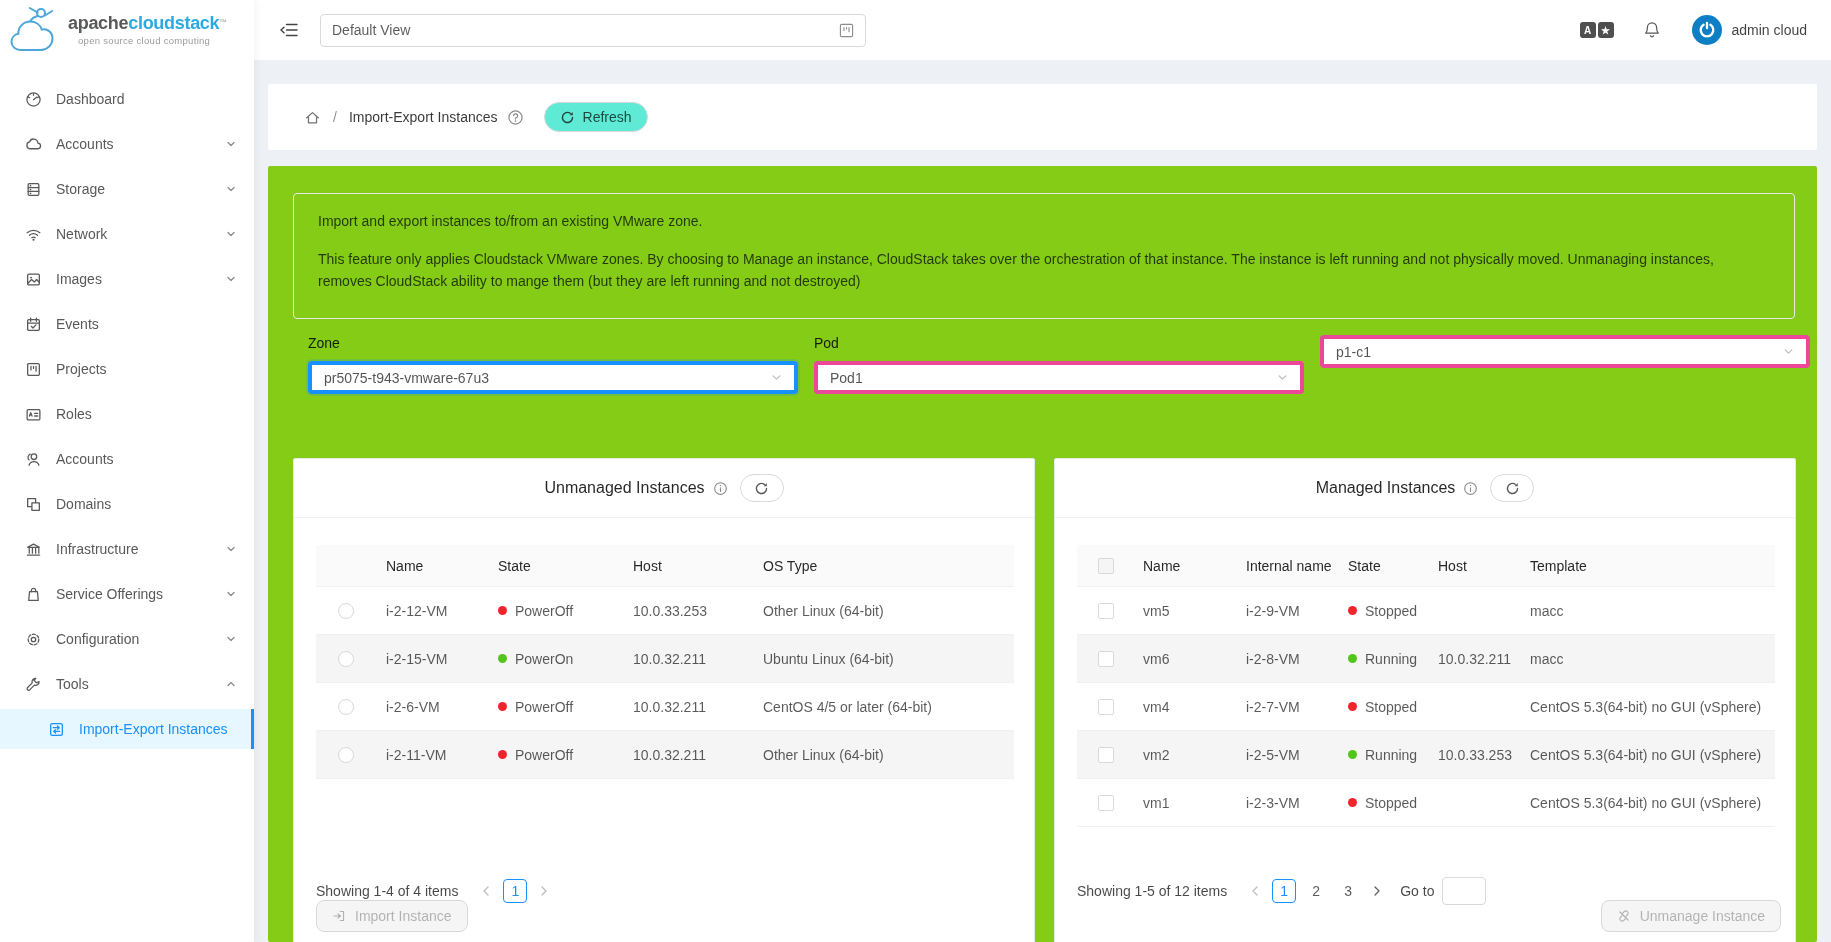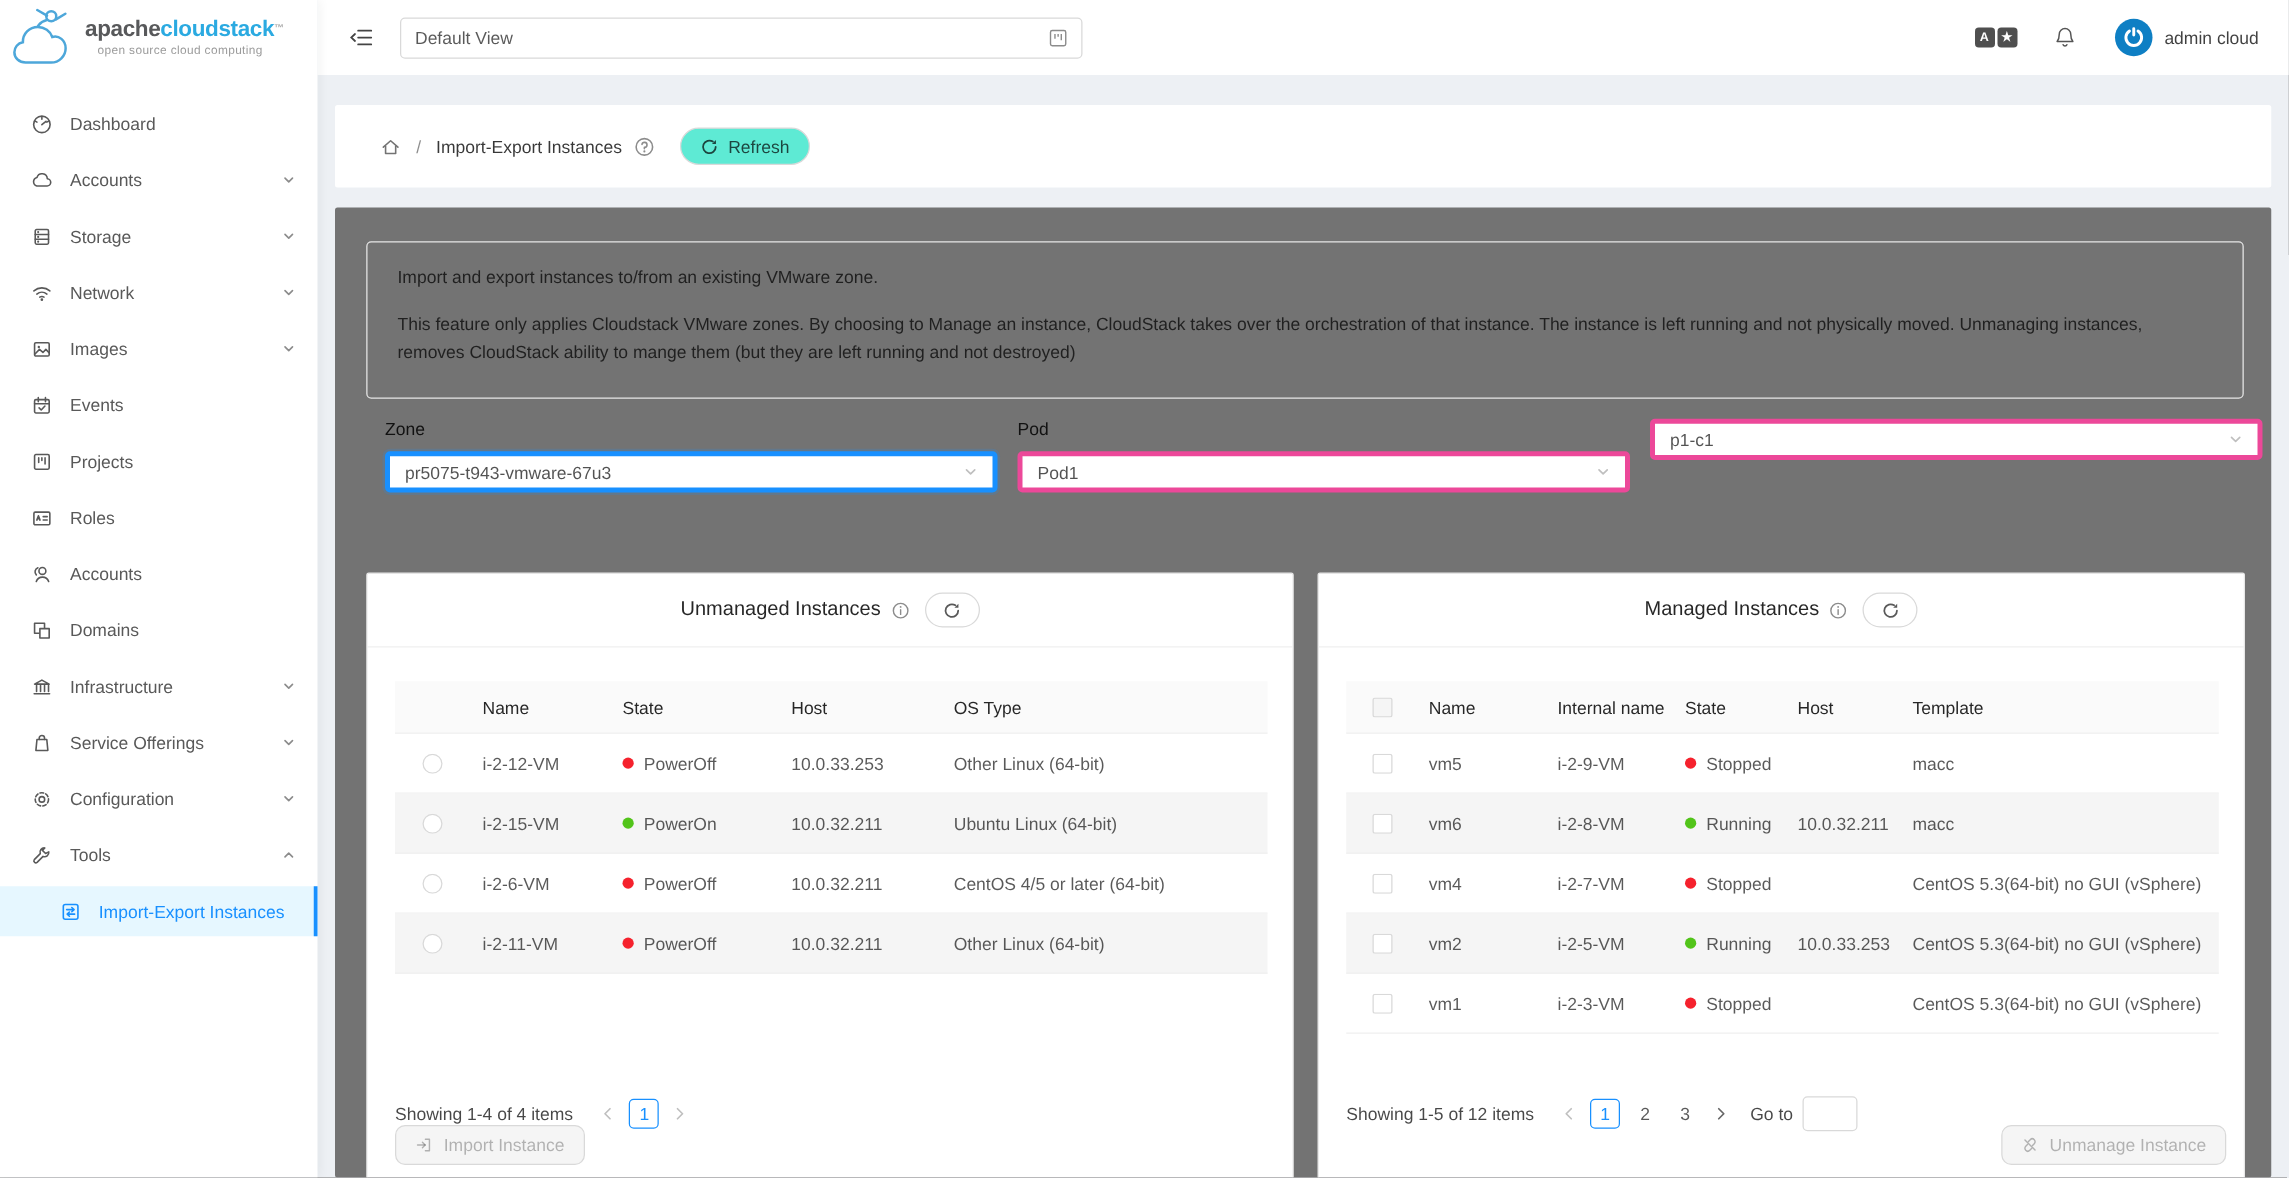--- a/index.html
+++ b/index.html
@@ -62,21 +62,21 @@
   .bc-home svg, .q-icon svg, .i-icon svg { stroke:currentColor; fill:none; stroke-width:1.2; stroke-linecap:round; stroke-linejoin:round; }
   .bc-sep { margin:0 12px; color:rgba(0,0,0,.45); }
   .bc-current { color:rgba(0,0,0,.78); }
   .q-icon { color:#8c8c8c; margin-left:9px; cursor:pointer; }
   .refresh-btn { margin-left:20px; height:30px; border:1px solid #d9d9d9; border-radius:15px; background:#5eead4;
                  display:flex; align-items:center; padding:0 15px; gap:8px; color:rgba(0,0,0,.7); cursor:pointer; }
   .reload-ic svg { stroke:currentColor; fill:none; stroke-width:1.5; stroke-linecap:round; }
   .reload-ic svg .f { fill:currentColor; stroke:none; }
 
   
-  .main-card { position:absolute; left:268px; top:166px; width:1549px; height:776px; background:#737373;
+  .main-card { position:absolute; left:268px; top:166px; width:1549px; height:776px; background:#84cc16;
                border-radius:2px; overflow:hidden; }
   .intro-box { position:absolute; left:25px; top:27px; width:1502px; height:126px; border:1px solid #e8e8e8;
                border-radius:4px; padding:16px 24px; line-height:22px; color:rgba(0,0,0,.72); }
   .intro-box p + p { margin-top:16px; }
 
   .filters { position:absolute; left:40px; top:169px; width:1502px; display:flex; gap:16px; }
   .filter { flex:1; }
   .filter-label { color:rgba(0,0,0,.85); margin-bottom:10px; }
   .select-box { height:33px; border:4px solid #ec4899; border-radius:4px; background:#fff;
                 display:flex; align-items:center; padding:0 12px; color:rgba(0,0,0,.68); cursor:pointer; }

